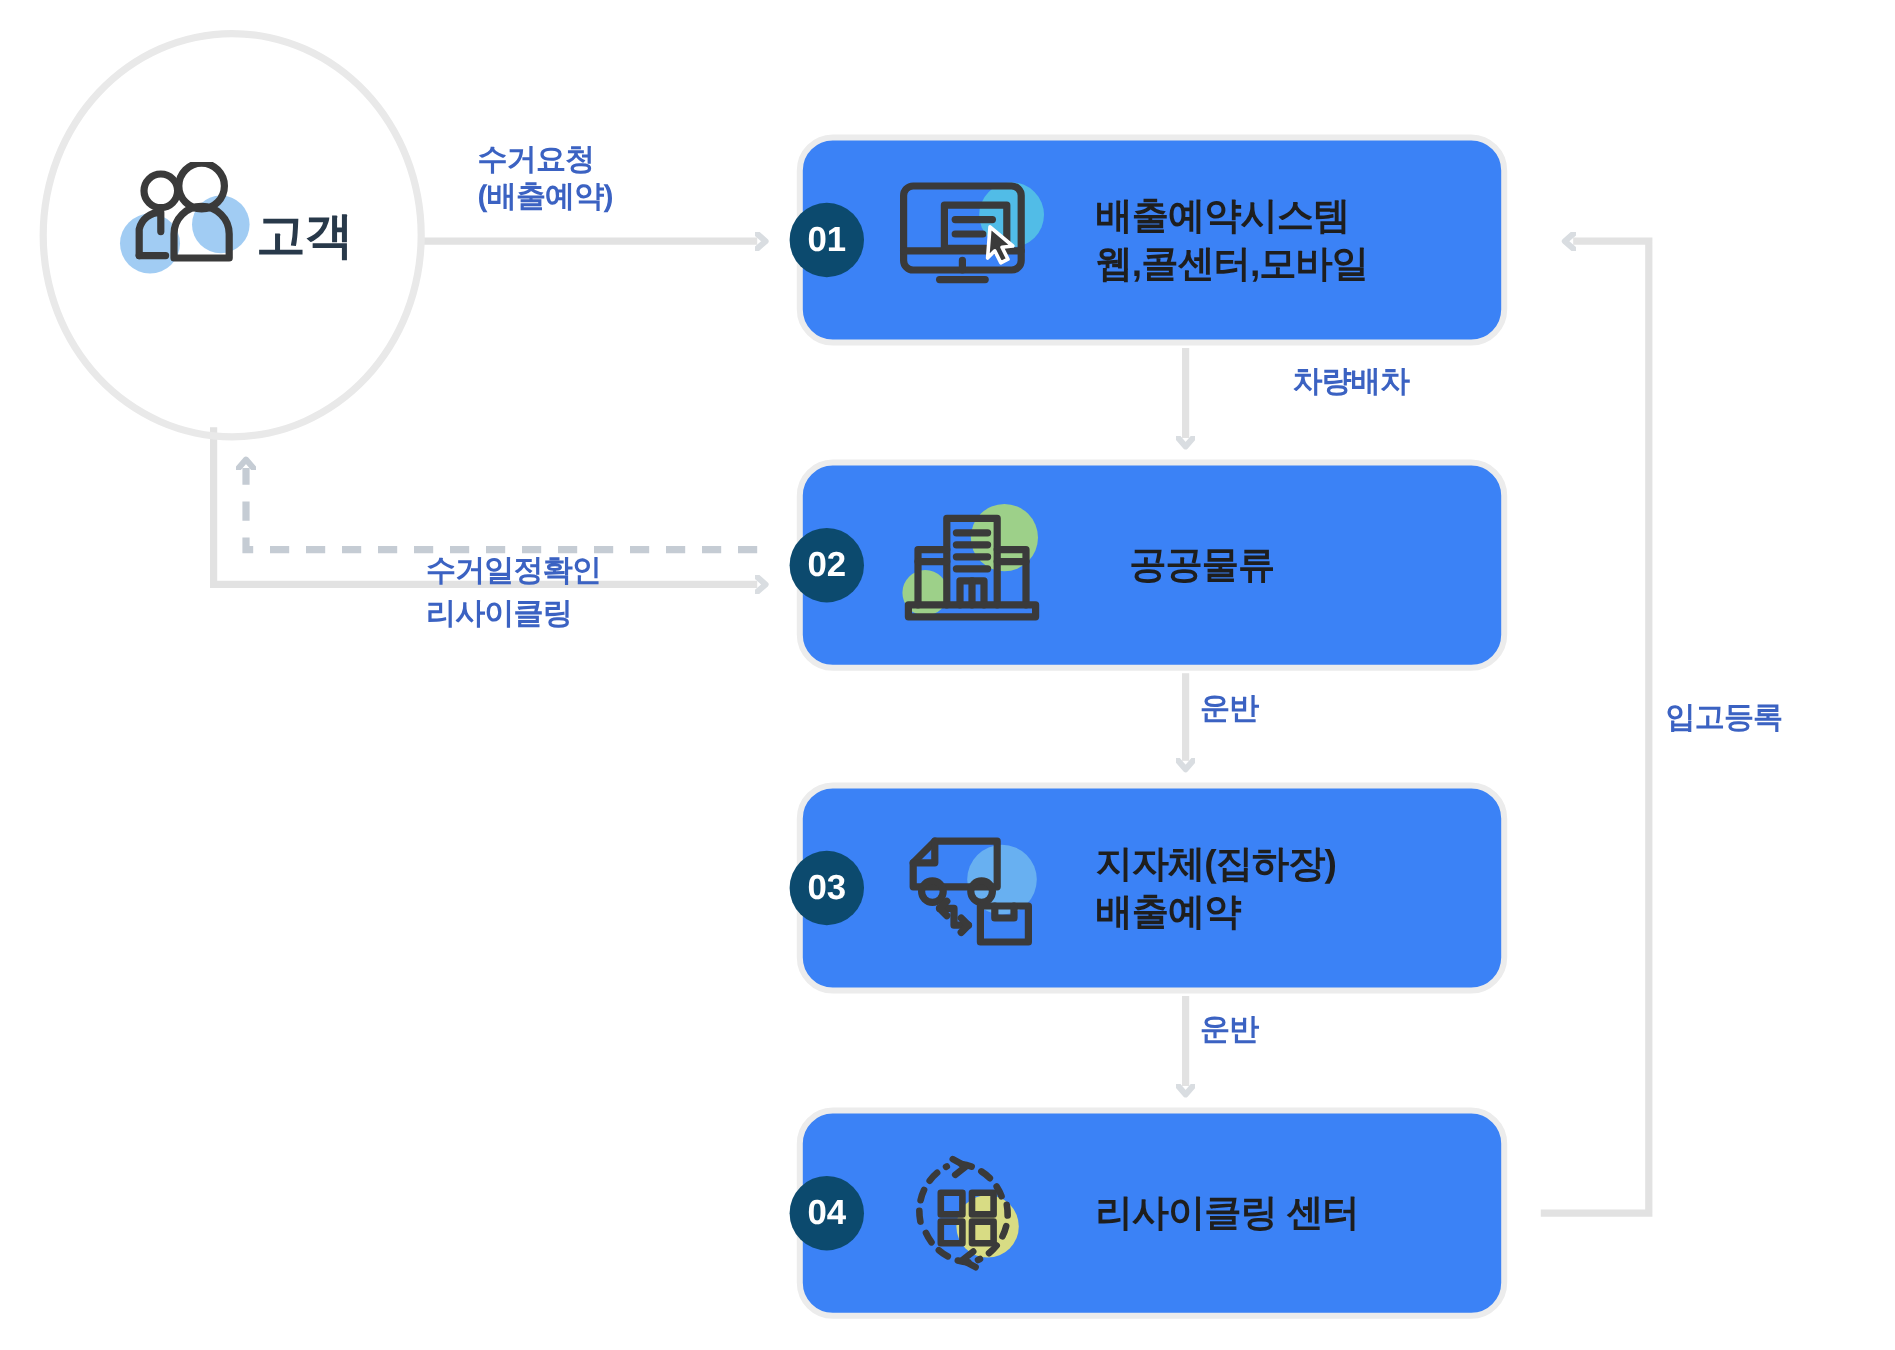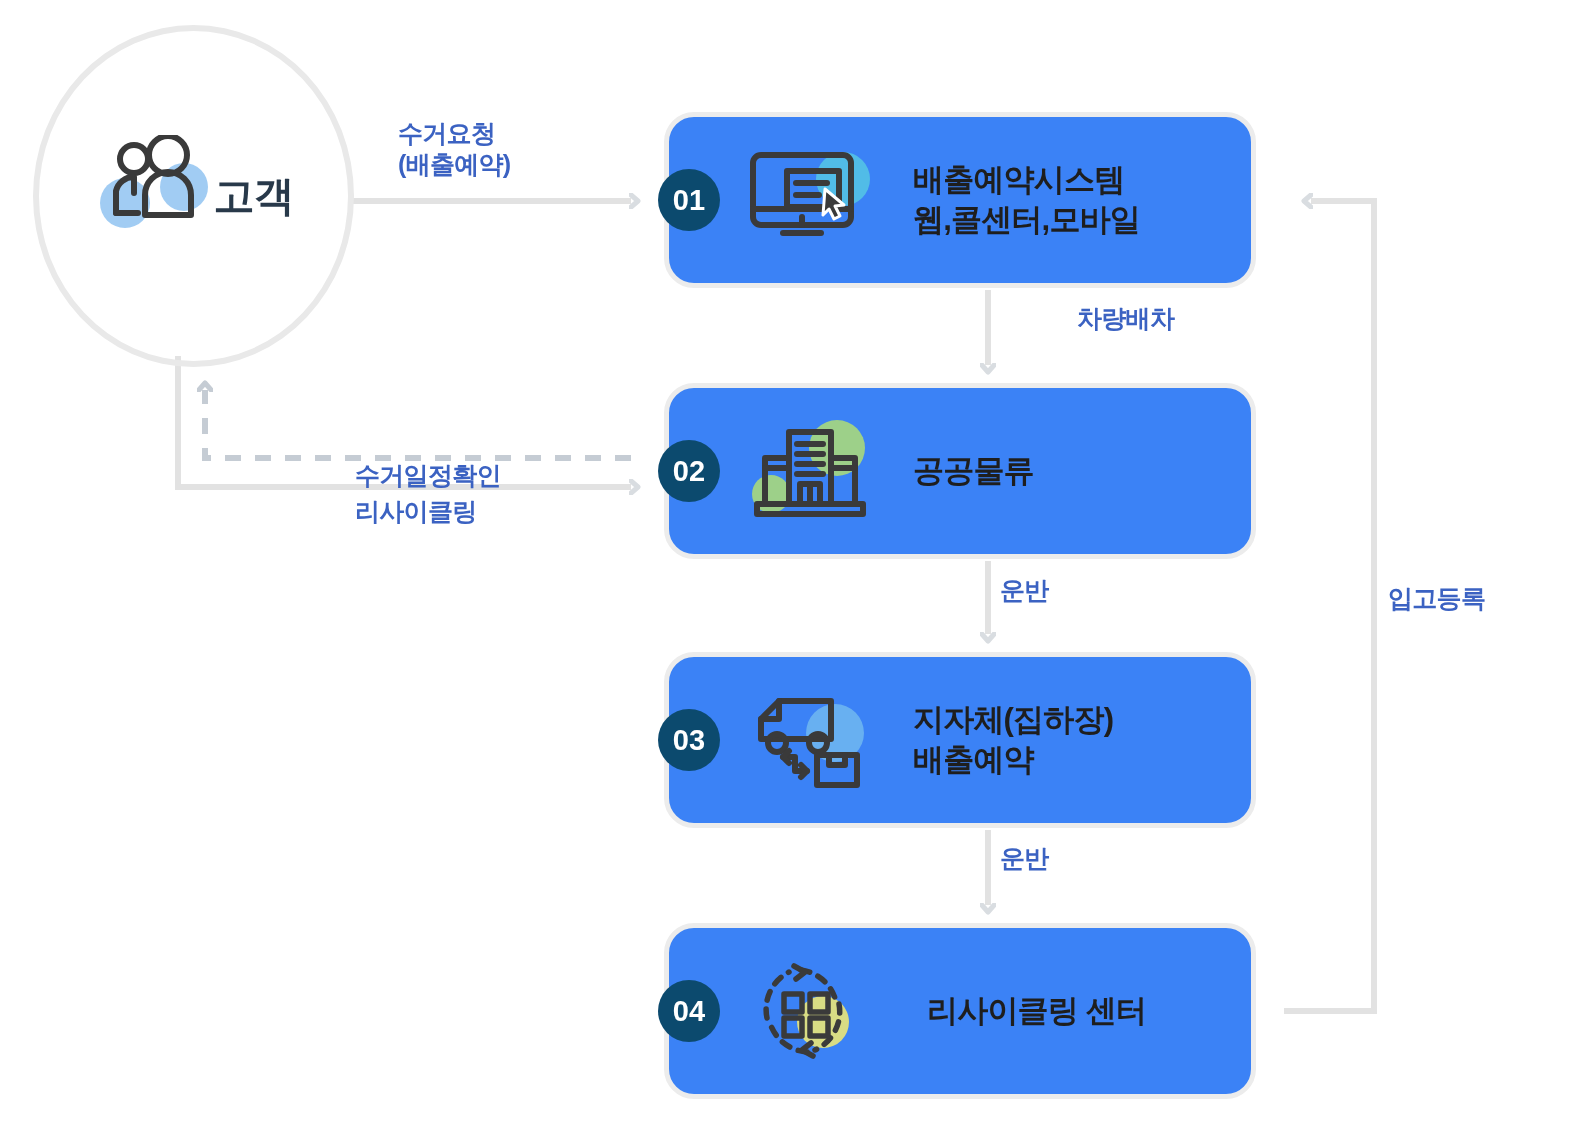--- a/index.html
+++ b/index.html
@@ -44,23 +44,23 @@
     width:592px;
     height:176px;
     border:5px solid #ececec;
     border-radius:30px;
     box-sizing:border-box;
     background:#3b82f6;
     display:flex;
     align-items:center;
   }
   #card-01{top:112px;}
-  #card-02{top:383px;}
+  #card-02{top:383px;gap:28px;}
   #card-03{top:652px;}
-  #card-04{top:923px;gap:14px;}
+  #card-04{top:923px;}
 
   .step-icon{
     width:150px;height:110px;
     margin-left:70px;
     position:relative;
     flex:0 0 auto;
   }
   .step-text{
     margin-left:24px;
     font-size:31px;

